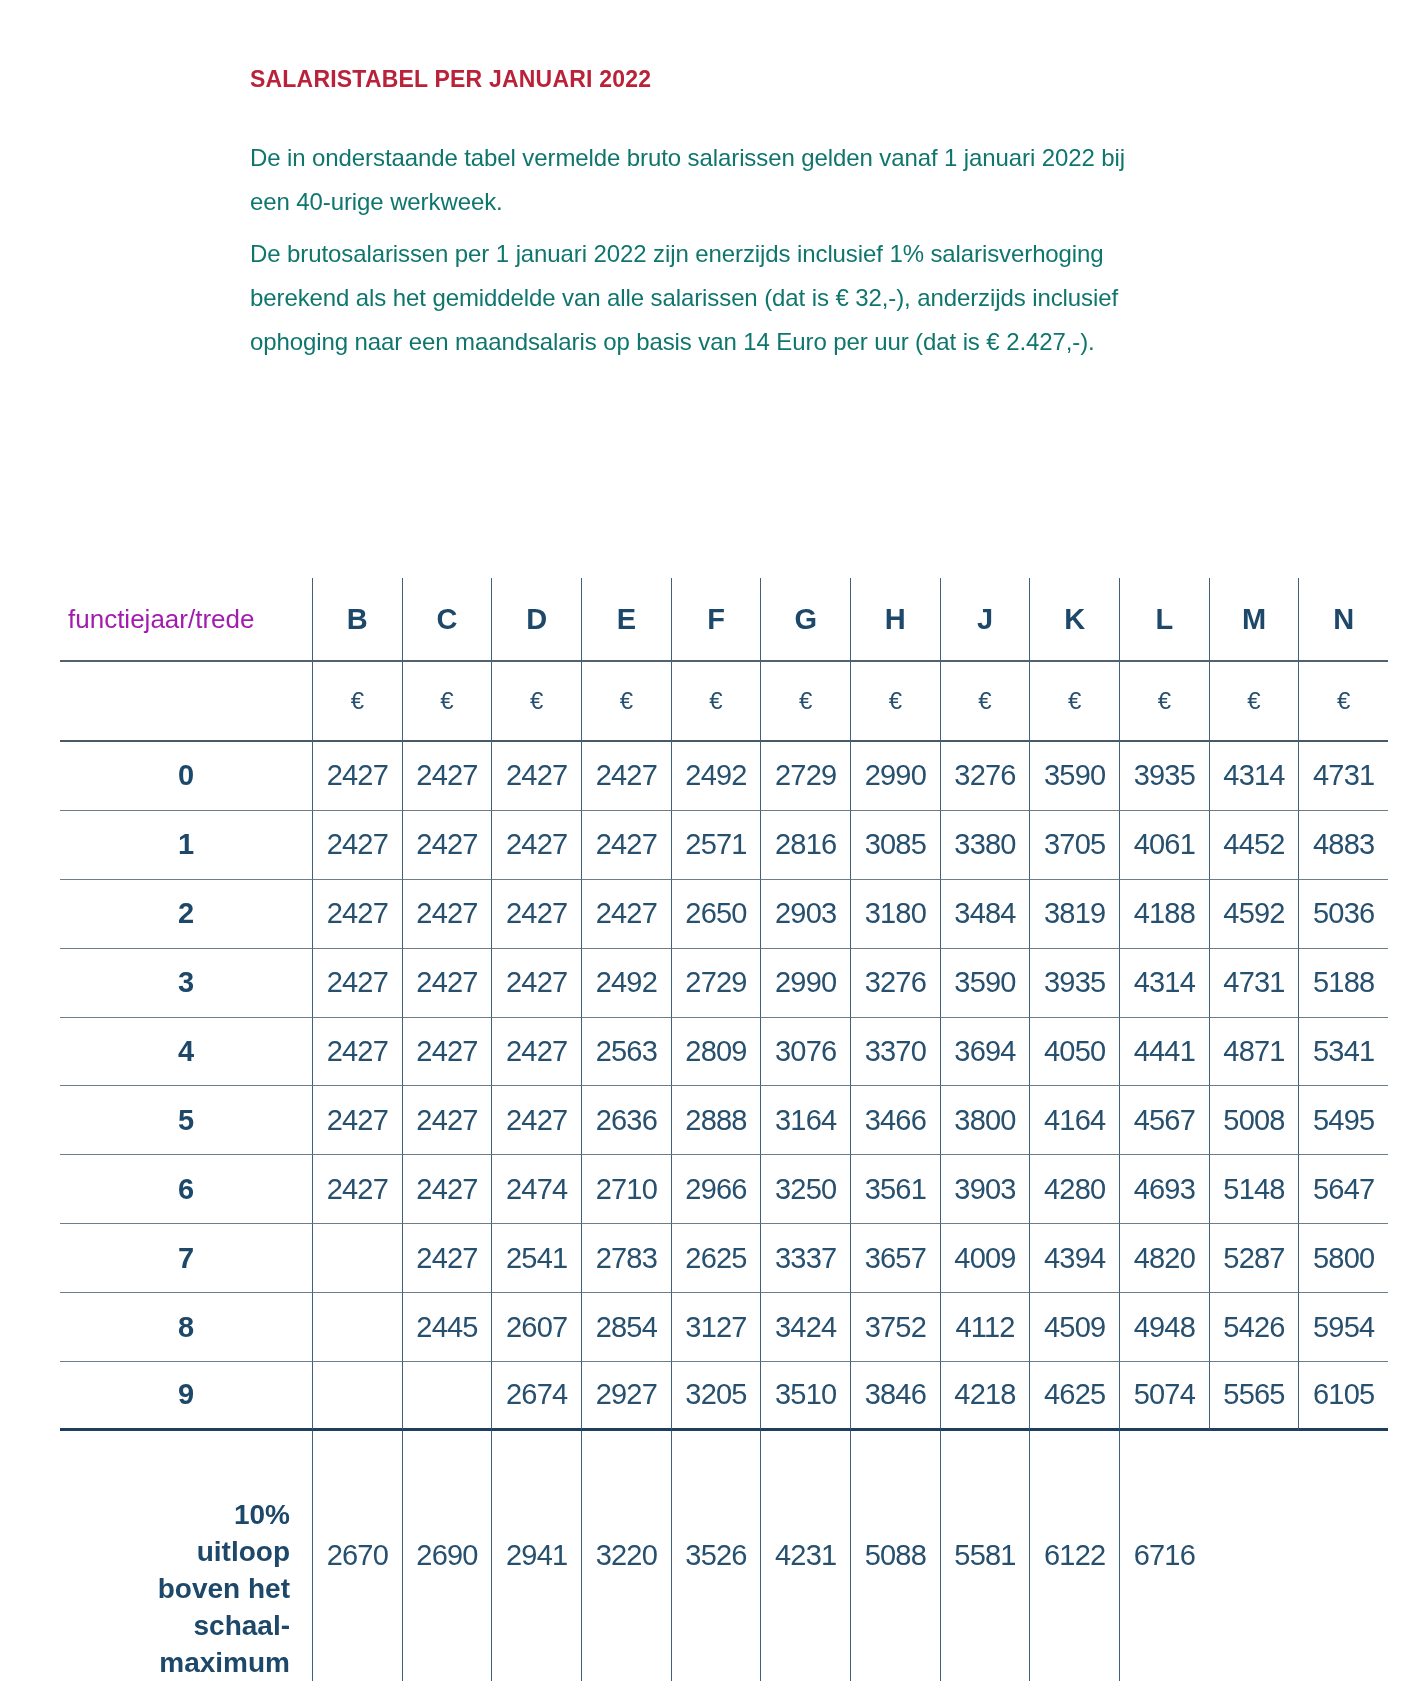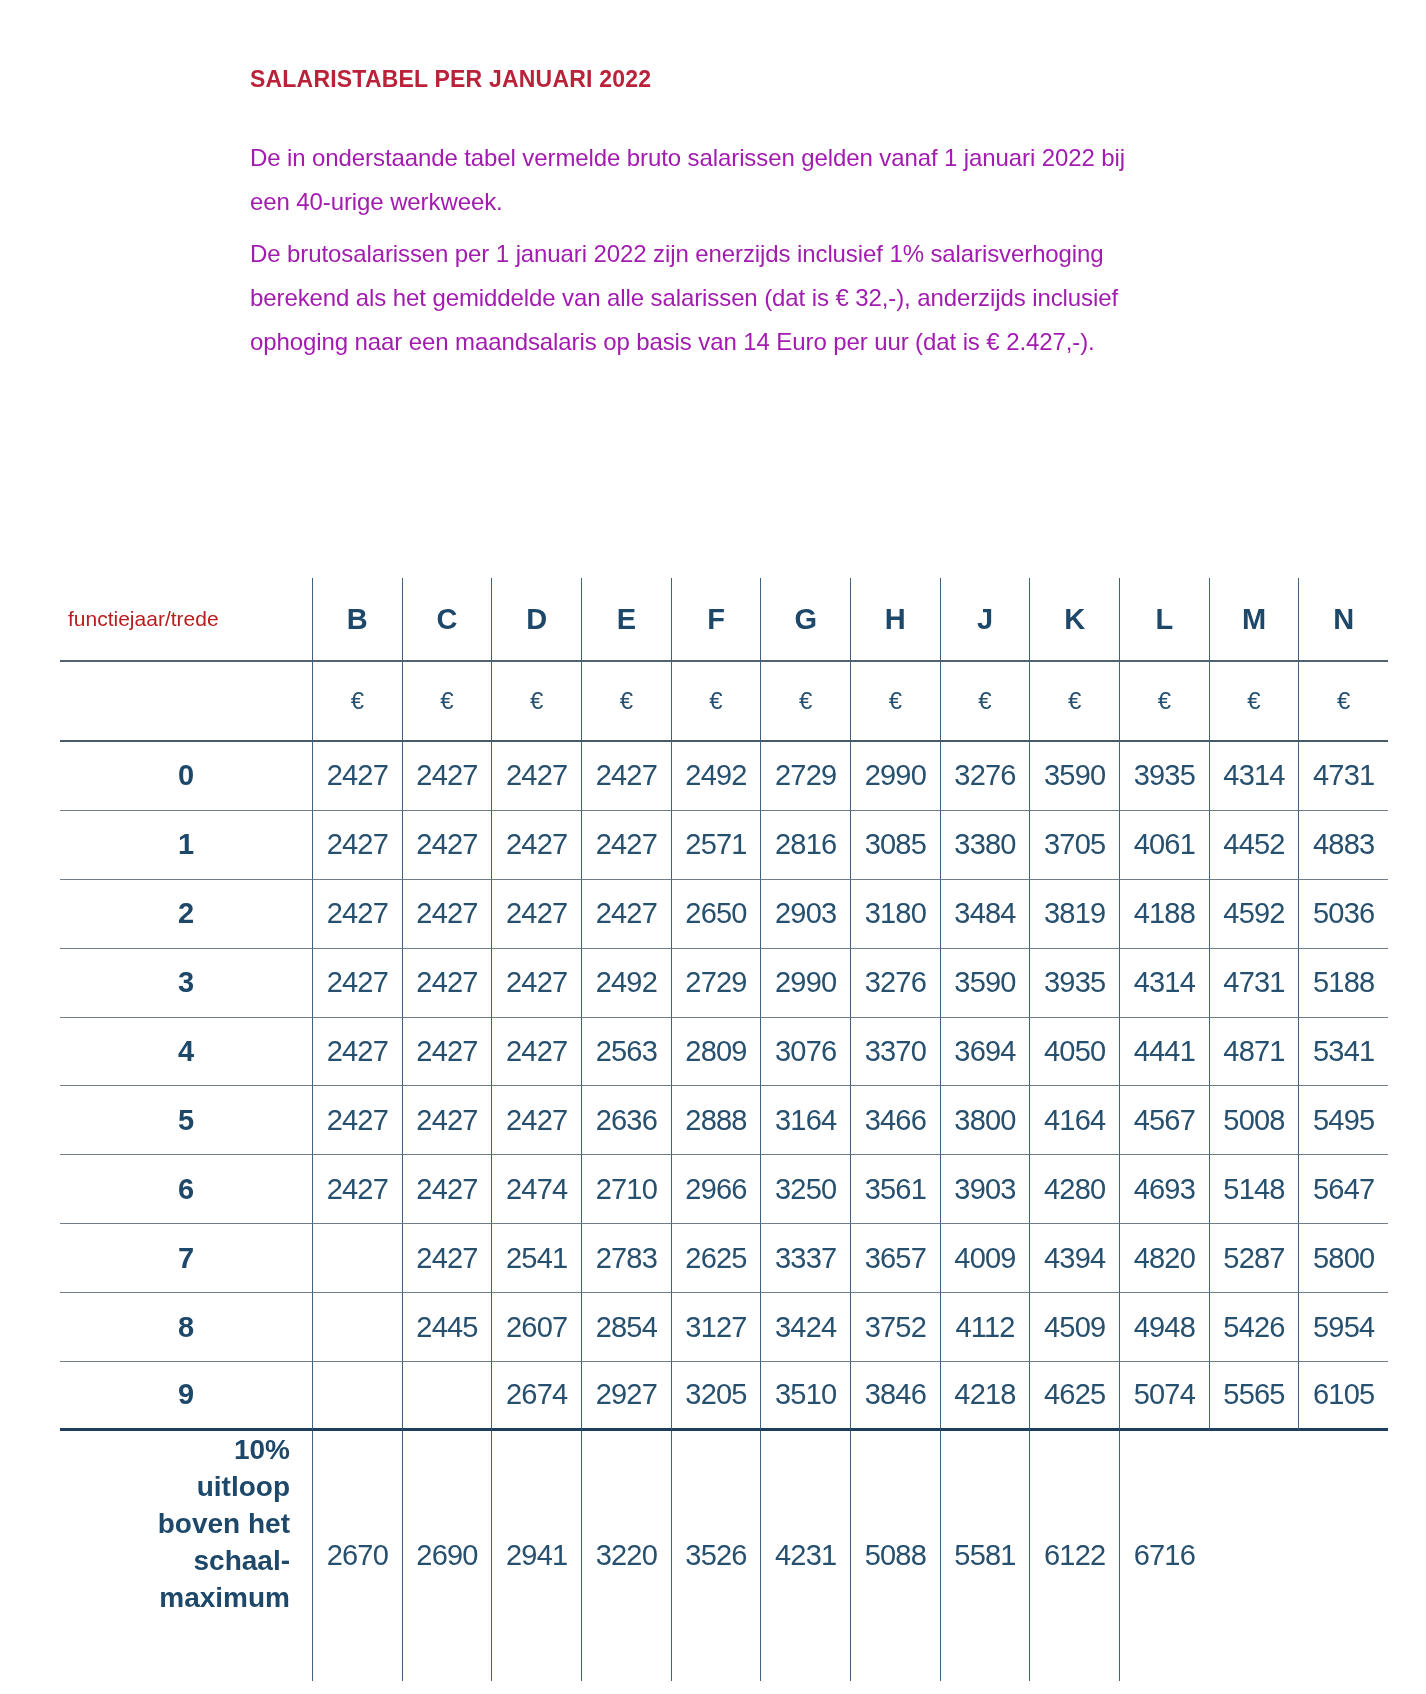--- a/index.html
+++ b/index.html
@@ -26,21 +26,21 @@
     margin: 0 0 40px 0;
     font-size: 23px;
     font-weight: bold;
     letter-spacing: 0.2px;
     color: #ba2239;
     line-height: 34px;
   }
   .doc-par {
     margin: 0 0 8px 0;
     font-size: 24px;
-    color: #a21caf;
+    color: #0f766e;
     line-height: 44px;
     letter-spacing: -0.1px;
     white-space: pre-line;
   }
 
   
   .salary-table {
     position: absolute;
     left: 60px;
     top: 578px;
@@ -61,23 +61,23 @@
 
   
   .hb-header { border-bottom: 2px solid #53626e; }
   .hb-euro   { border-bottom: 2.5px solid #4a5a64; }
   .hb-thin   { border-bottom: 1.5px solid #6f7d87; }
   .hb-thick  { border-bottom: 3px solid #1d3e5c; }
 
   .corner {
     justify-content: flex-start;
     padding-left: 8px;
-    font-size: 21px;
+    font-size: 26px;
     font-weight: 400;
-    color: #b91c1c;
+    color: #a21caf;
   }
   .colhead {
     font-size: 29px;
     font-weight: bold;
     color: #1d4869;
   }
   .euro {
     font-size: 24px;
     font-weight: 400;
     color: #27506f;
@@ -89,21 +89,21 @@
   }
   .num {
     font-size: 29px;
     font-weight: 400;
     letter-spacing: -0.8px;
     color: #27506f;
   }
   .uitlooplabel {
     flex-direction: column;
     align-items: flex-end;
-    justify-content: flex-start;
+    justify-content: flex-end;
     padding-right: 22px;
     font-size: 28px;
     font-weight: bold;
     line-height: 37px;
     color: #1d4869;
     text-align: right;
   }
 </style>
 </head>
 <body>

